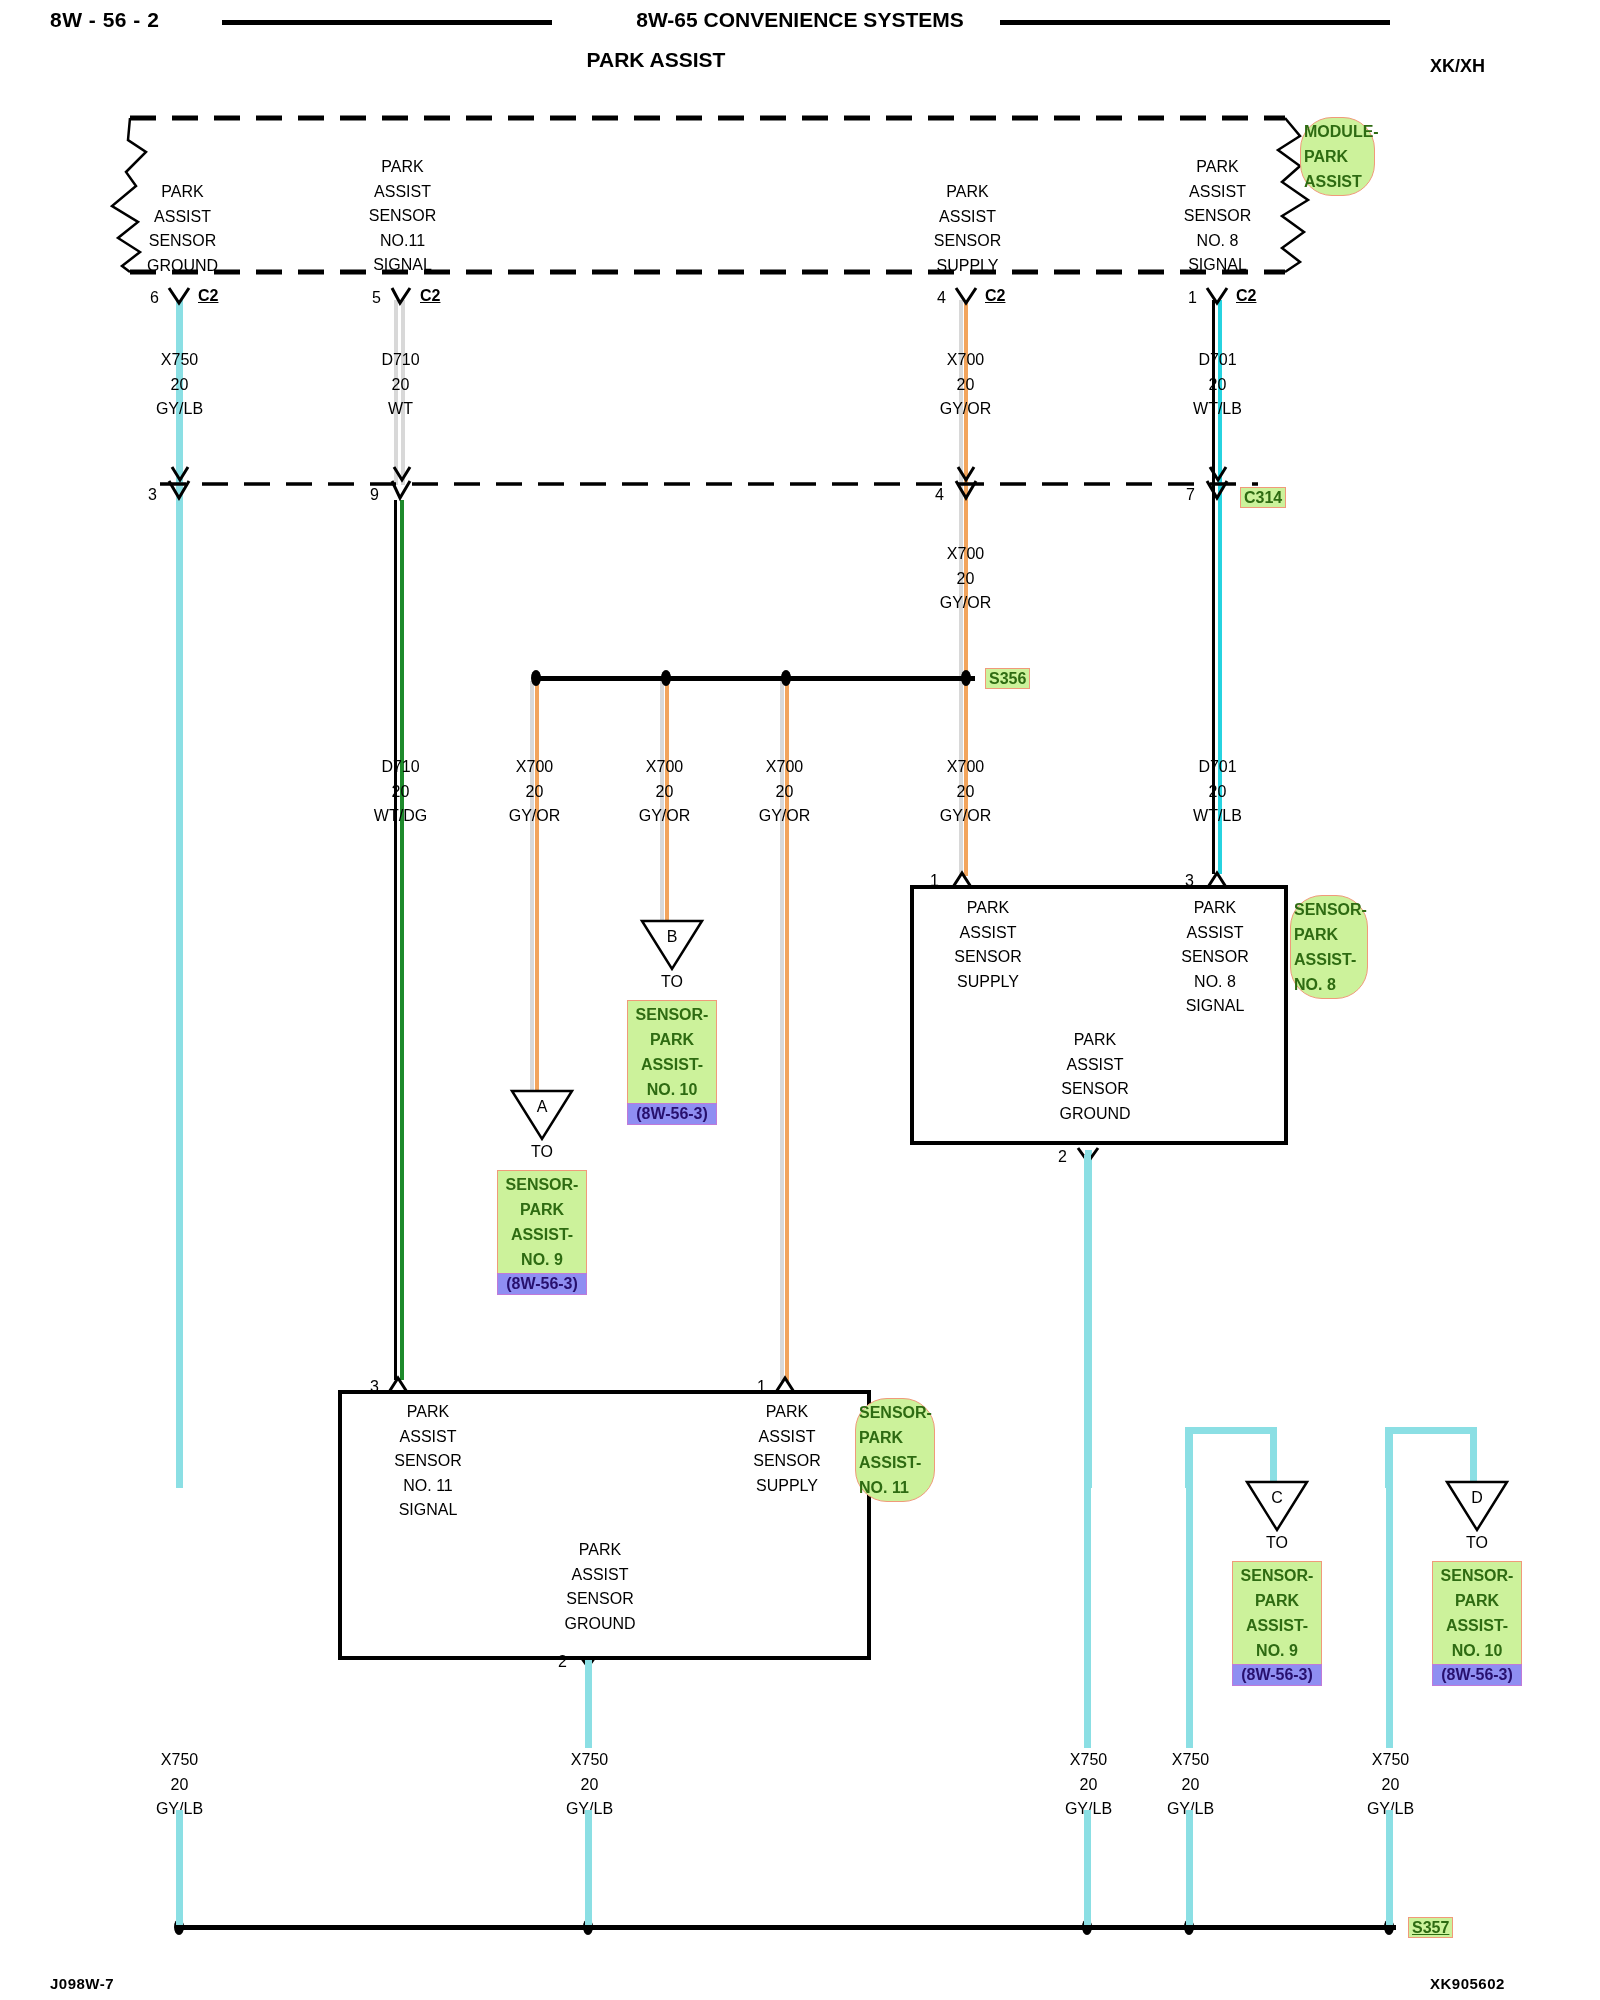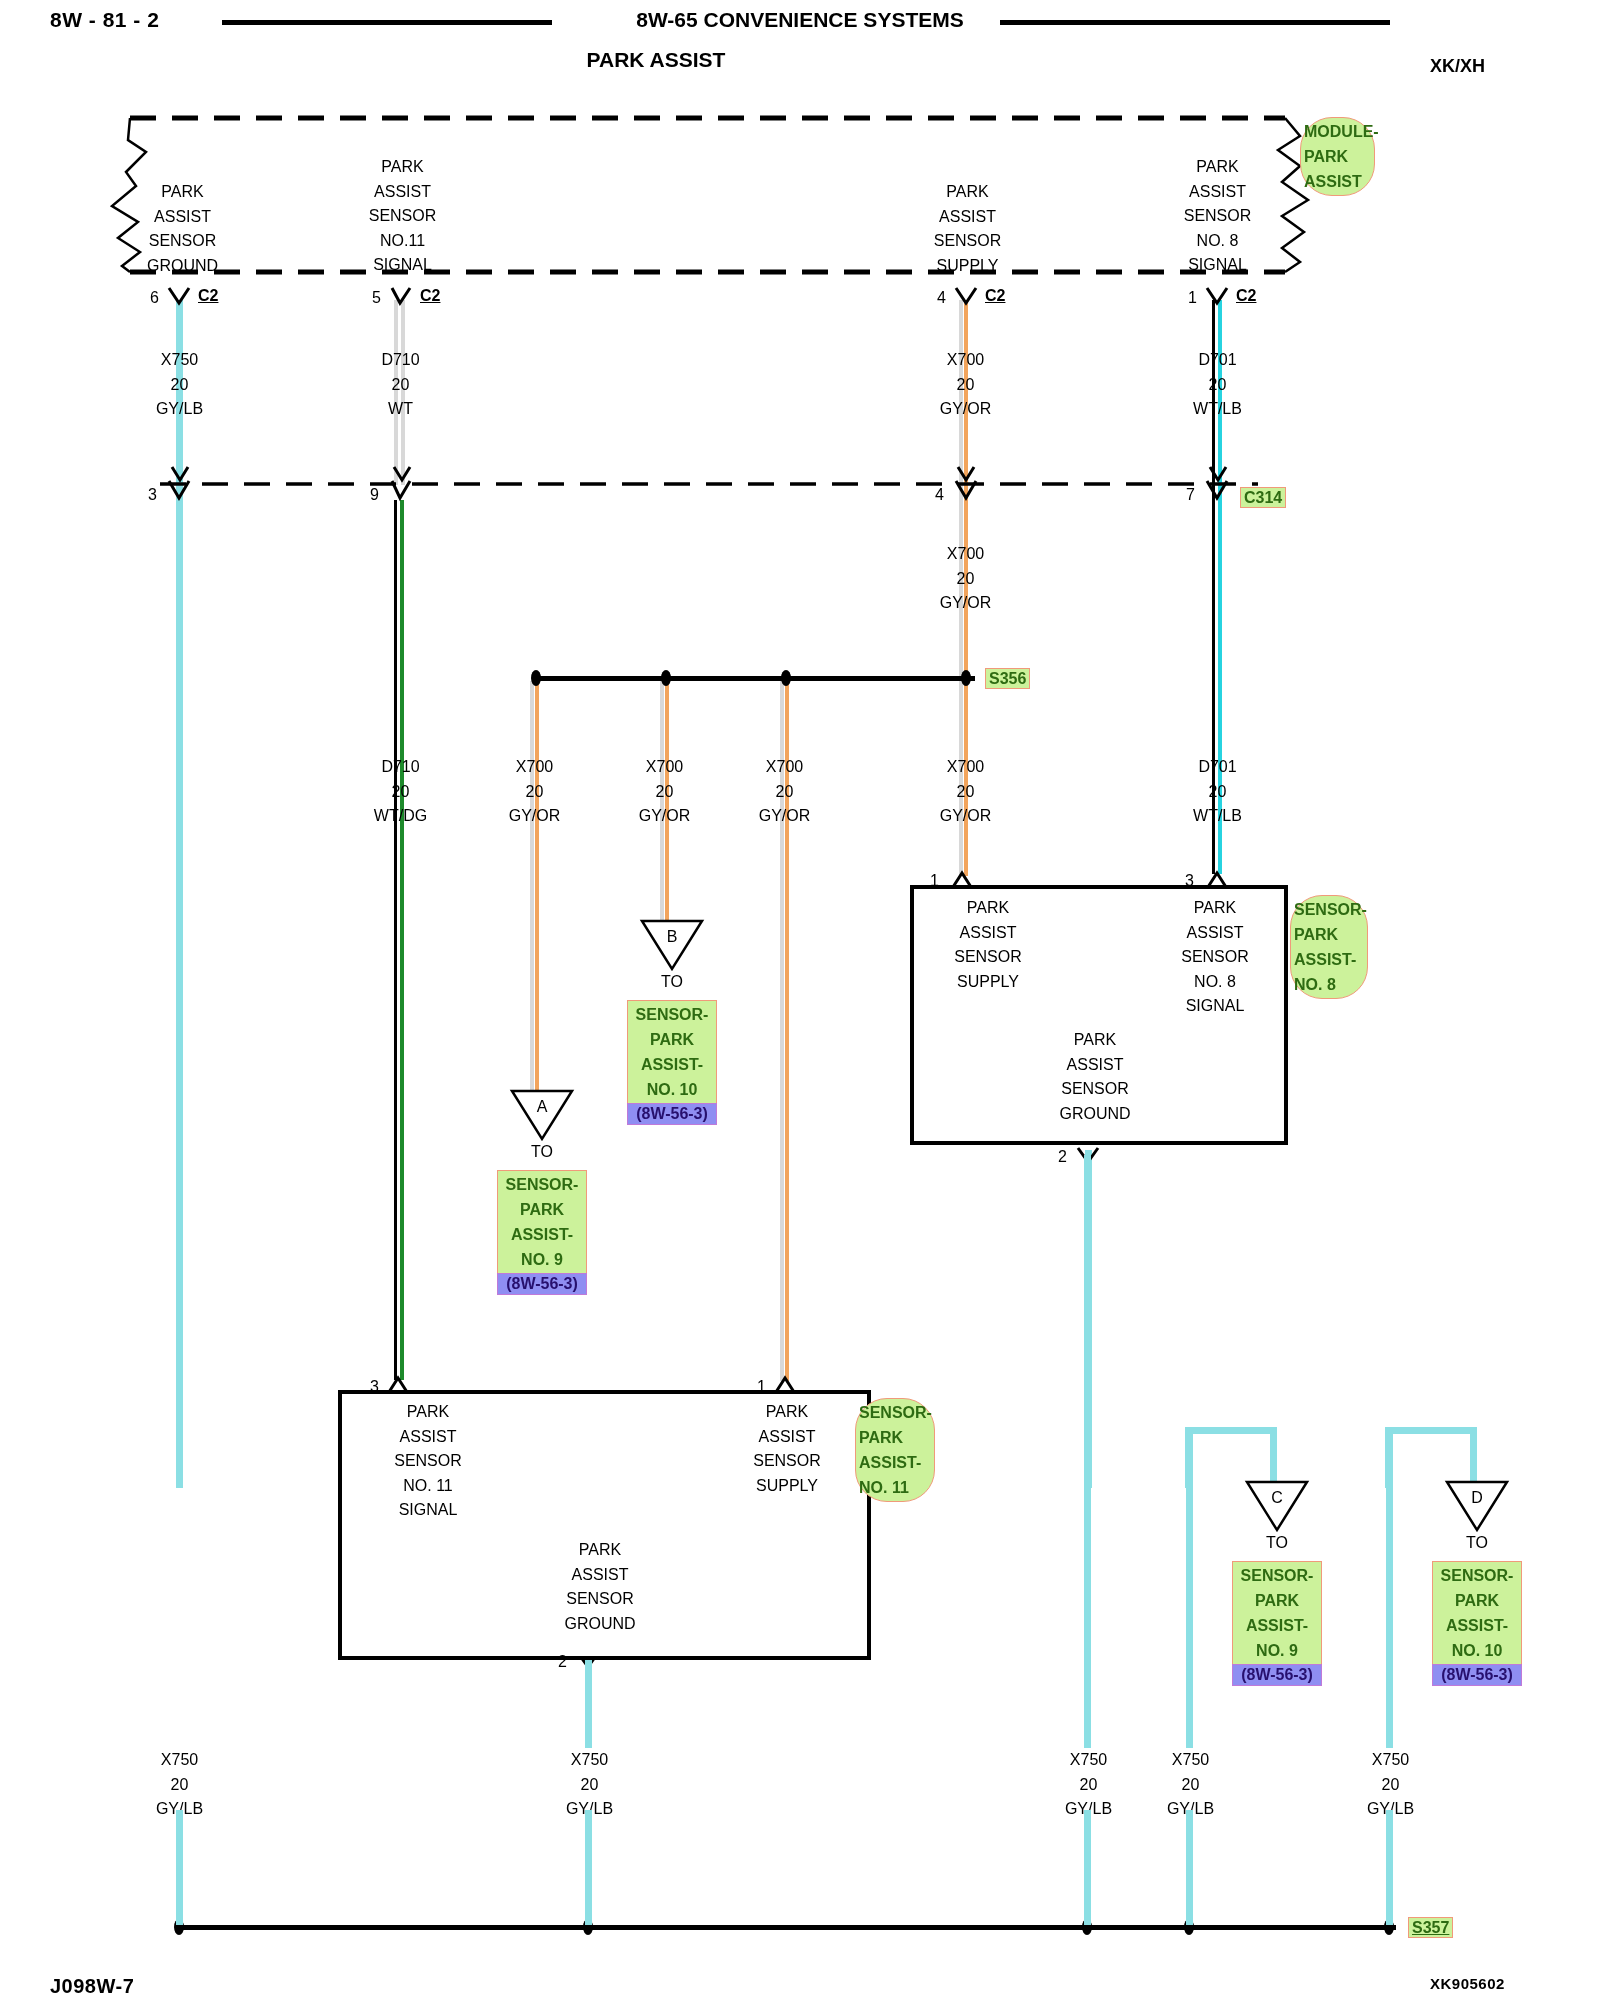--- a/index.html
+++ b/index.html
@@ -8,21 +8,21 @@
   .abs{position:absolute;}
   
   #hdr-left{left:50px;top:8px;font-size:21px;font-weight:bold;letter-spacing:.5px;}
   #hdr-right{left:1430px;top:8px;font-size:18px;font-weight:bold;margin-top:48px;}
   #hdr-title{left:0;top:8px;width:1600px;text-align:center;font-size:21px;font-weight:bold;}
   #hdr-sub{left:0;top:48px;width:1312px;text-align:center;font-size:21px;font-weight:bold;}
   .hrule{position:absolute;top:20px;height:5px;background:#000;}
   #rule-l{left:222px;width:330px;}
   #rule-r{left:1000px;width:390px;}
   
-  #ft-left{left:50px;top:1975px;font-size:20px;font-weight:bold;letter-spacing:.5px;}
+  #ft-left{left:50px;top:1975px;font-size:15px;font-weight:bold;letter-spacing:.5px;}
   #ft-right{left:1430px;top:1975px;font-size:15px;font-weight:bold;letter-spacing:.5px;}
   
   .lbl{font-size:16px;line-height:24.5px;text-align:center;white-space:nowrap;}
   .pin{font-size:16px;}
   .bold{font-weight:bold;text-decoration:underline;}
   
   .wire{position:absolute;}
   .w-gylb{background:#8bdfe4;}         
   .w-gyor{background:#f2a45c;}         
   .w-wt{background:#d8d8d8;}
@@ -41,21 +41,21 @@
            padding:0 3px;box-sizing:border-box;white-space:nowrap;}
   .hl-splice{background:#ccf29b;border:1px solid #f09a7a;color:#2e6b12;
              font-weight:bold;font-size:16px;line-height:19px;text-align:center;
              padding:0 3px;box-sizing:border-box;white-space:nowrap;}
   
   #ovl{position:absolute;left:0;top:0;width:1600px;height:2000px;pointer-events:none;}
 </style>
 </head>
 <body>
 
-<div class="abs" id="hdr-left">8W - 81 - 2</div>
+<div class="abs" id="hdr-left">8W - 56 - 2</div>
 <div class="hrule" id="rule-l"></div>
 <div class="abs" id="hdr-title">8W-65 CONVENIENCE SYSTEMS</div>
 <div class="abs" id="hdr-sub">PARK ASSIST</div>
 <div class="hrule" id="rule-r"></div>
 <div class="abs" id="hdr-right">XK/XH</div>
 
 <div class="abs" id="ft-left">J098W-7</div>
 <div class="abs" id="ft-right">XK905602</div>
 
 <div class="wire w-gylb abs" style="left:176px;top:300px;width:7px;height:1188px;"></div>

